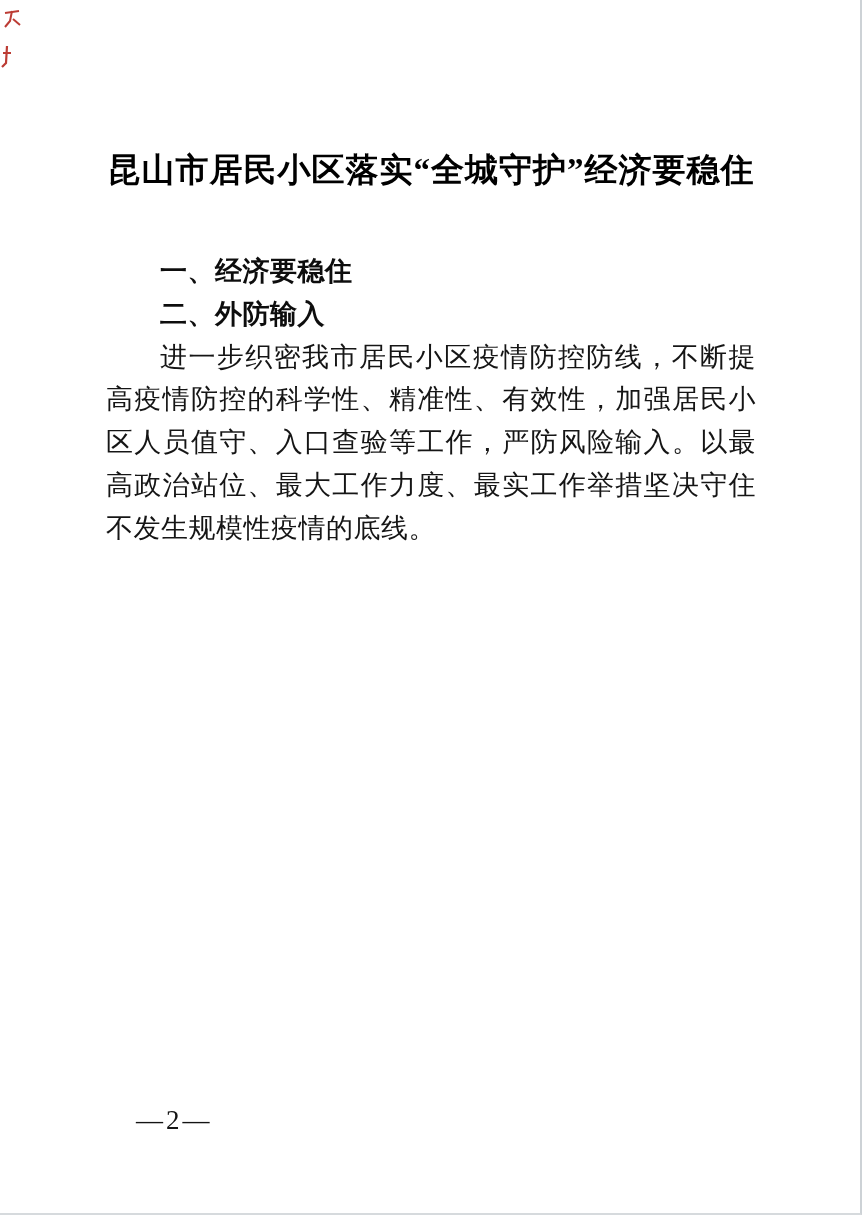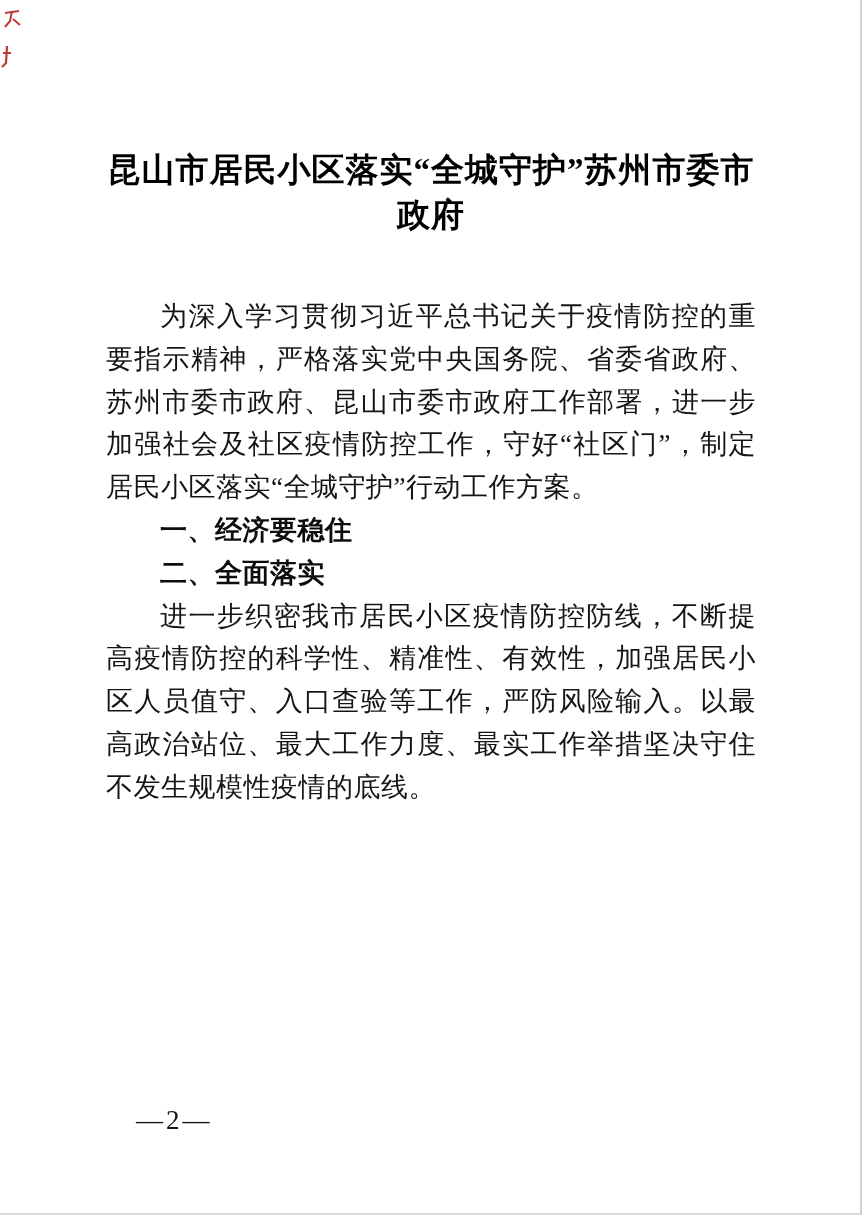--- a/index.html
+++ b/index.html
@@ -82,28 +82,27 @@
     <path d="M8 4 L6 14 L1 20" stroke="#b5271f" stroke-width="2" fill="none"></path>
     <path d="M9 12 L16 18" stroke="#b5271f" stroke-width="2" fill="none"></path>
   </svg>
   <svg class="red-mark red-mark-b" width="12" height="24" viewBox="0 0 12 24">
     <path d="M6 1 L5 18 L1 22" stroke="#b5271f" stroke-width="2.2" fill="none"></path>
     <path d="M2 8 L10 8" stroke="#b5271f" stroke-width="2" fill="none"></path>
   </svg>
 
   <div class="content">
 
-    <h1 class="doc-title">昆山市居民小区落实“全城守护”苏州市委市政府</h1>
+    <h1 class="doc-title">昆山市居民小区落实“全城守护”经济要稳住</h1>
 
-    <p class="body-para">为深入学习贯彻习近平总书记关于疫情防控的重要指示精神，严格落实党中央国务院、省委省政府、苏州市委市政府、昆山市委市政府工作部署，进一步加强社会及社区疫情防控工作，守好“社区门”，制定居民小区落实“全城守护”行动工作方案。</p>
 
     <h2 class="sec-heading">一、经济要稳住</h2>
 
 
-    <h2 class="sec-heading">二、全面落实</h2>
+    <h2 class="sec-heading">二、外防输入</h2>
 
     <p class="body-para">进一步织密我市居民小区疫情防控防线，不断提高疫情防控的科学性、精准性、有效性，加强居民小区人员值守、入口查验等工作，严防风险输入。以最高政治站位、最大工作力度、最实工作举措坚决守住不发生规模性疫情的底线。</p>
 
   </div>
 
   <div class="page-number">—2—</div>
 
 </div>
 
 </body></html>

